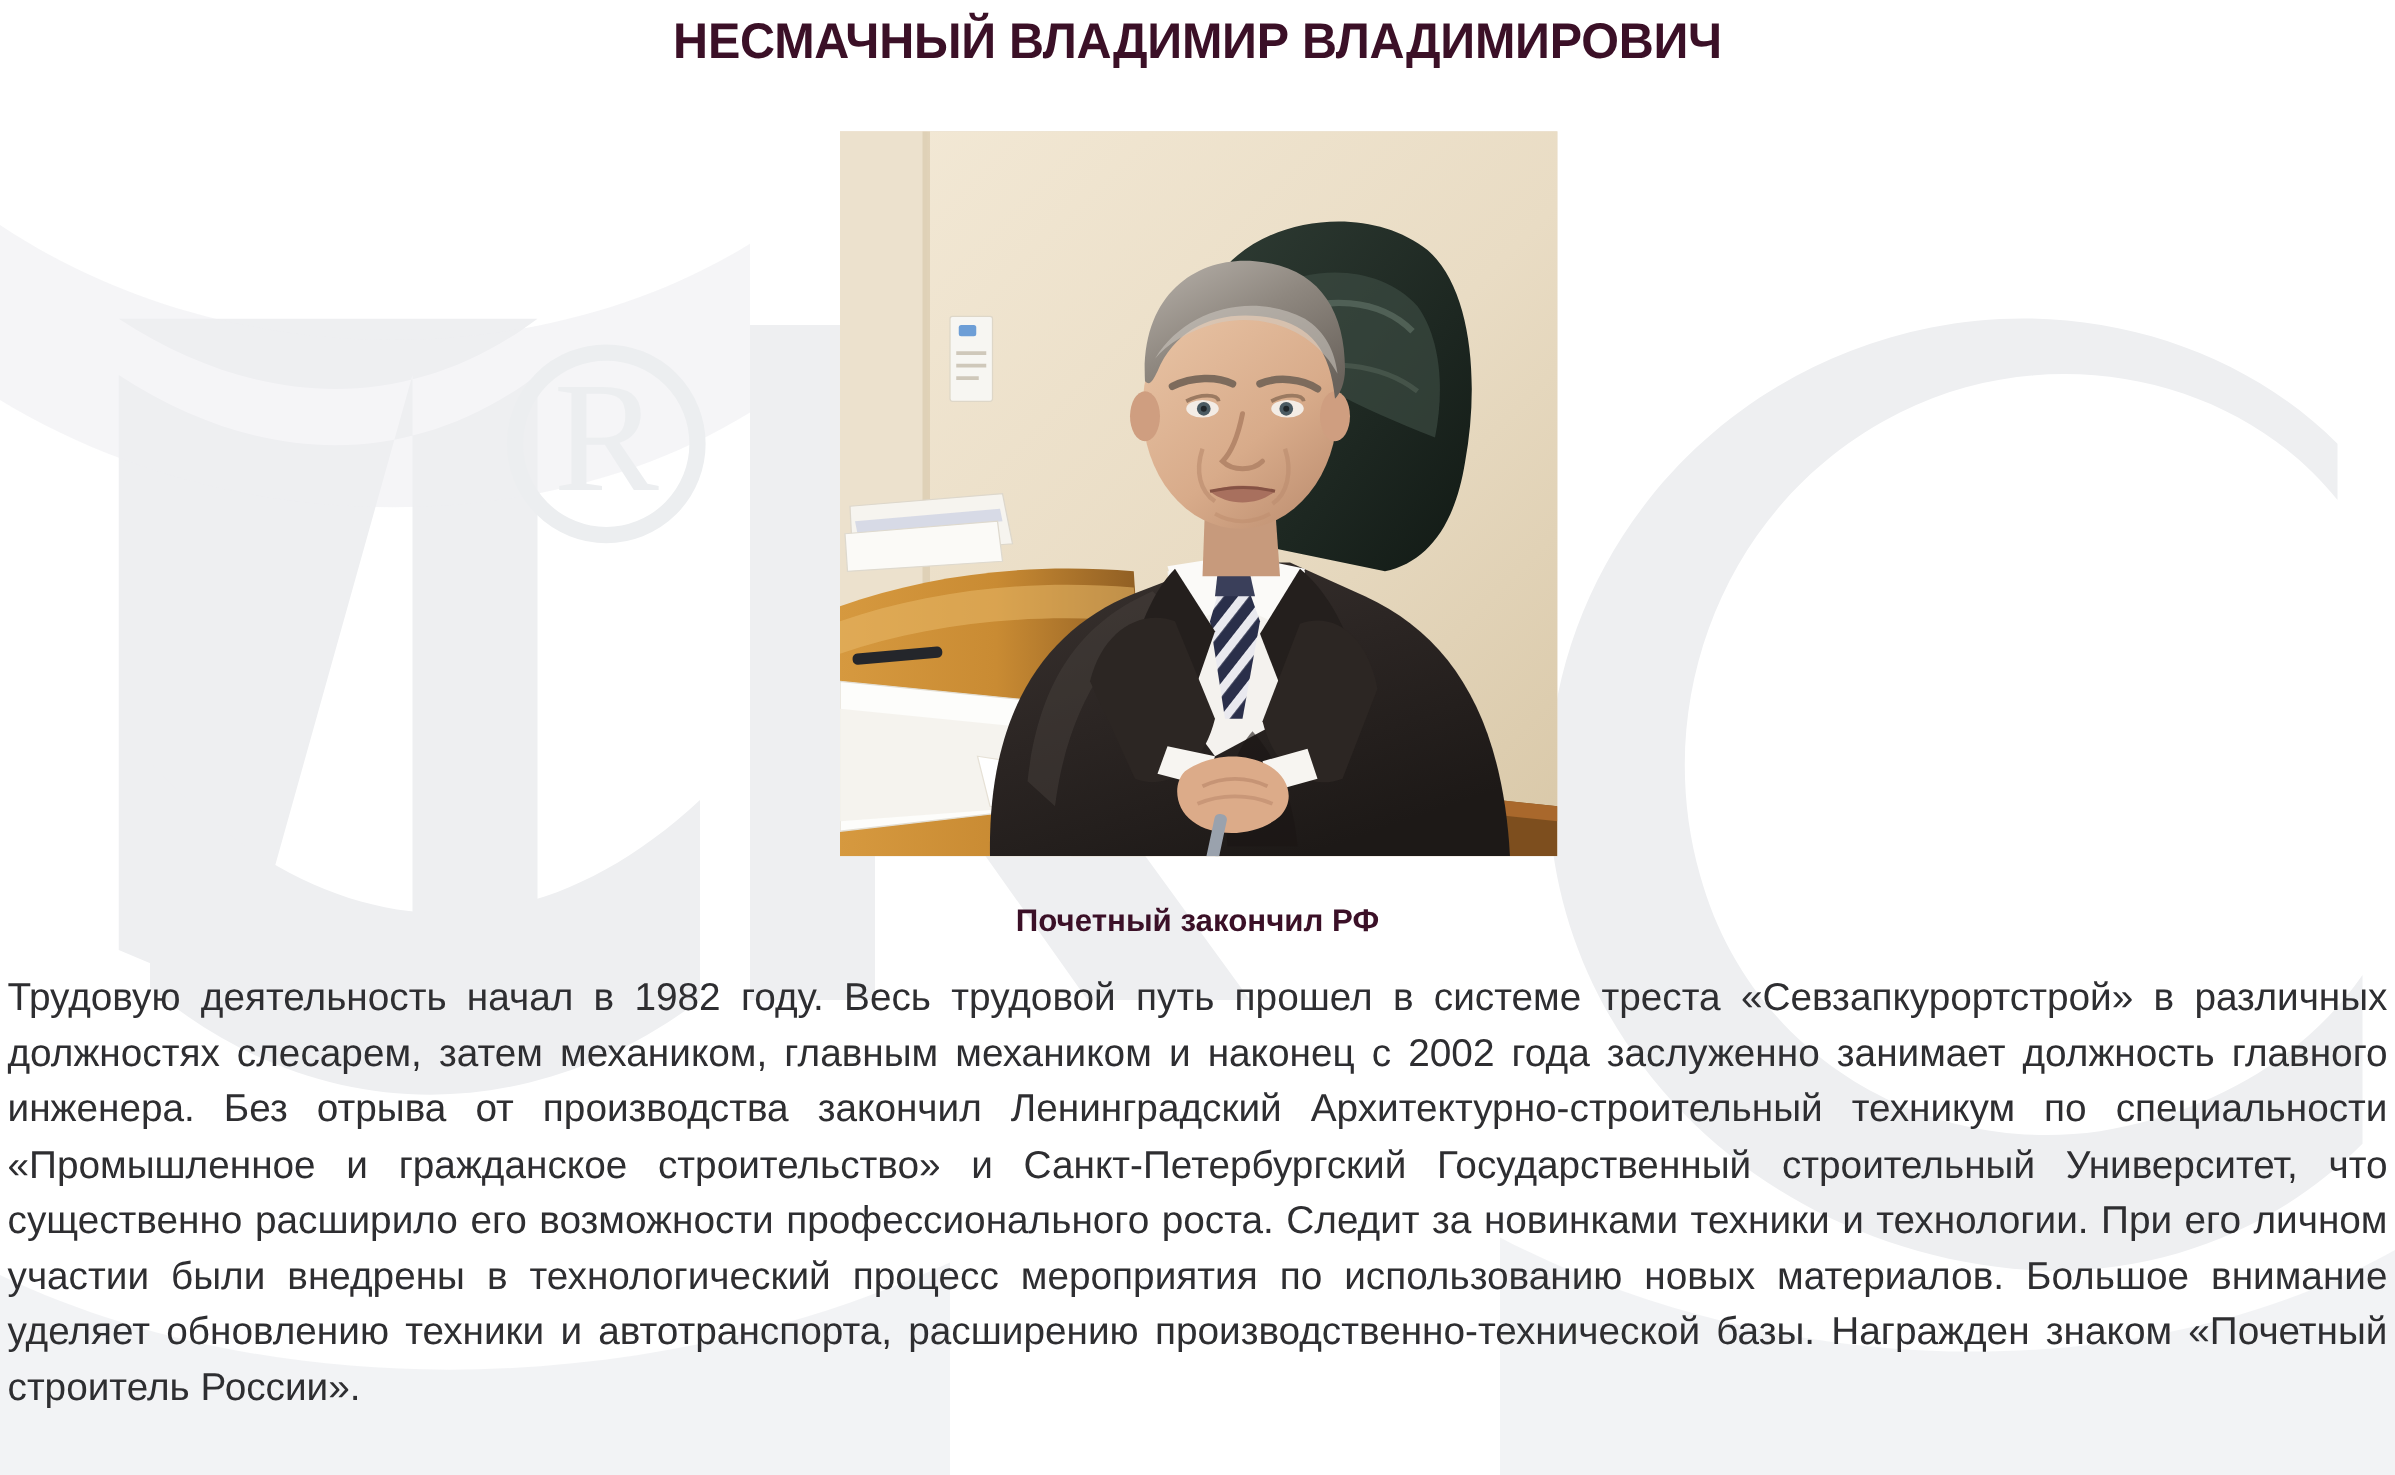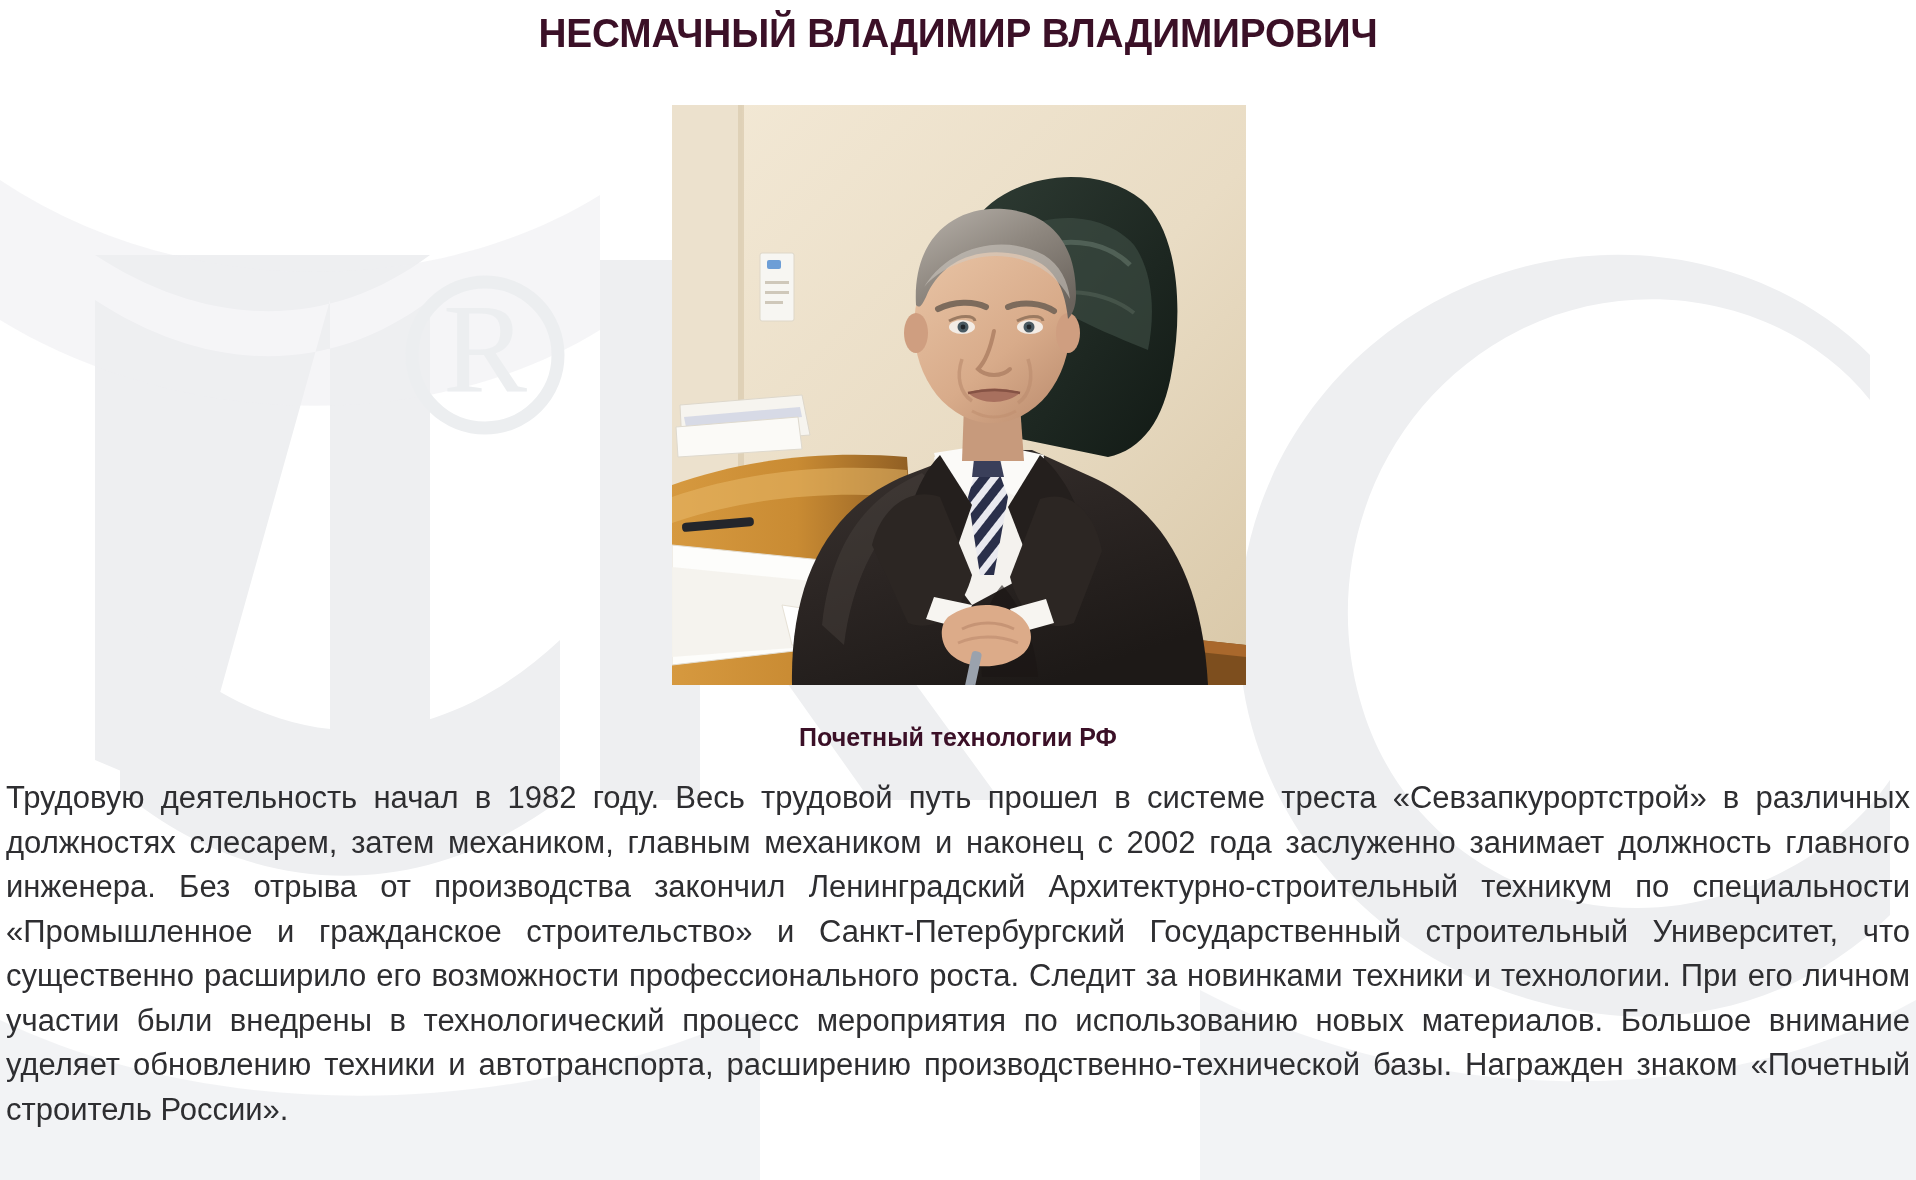--- a/index.html
+++ b/index.html
@@ -301,19 +301,19 @@
                  C334 564 300 566 282 552 C268 542 266 522 276 512 Z" fill="#dcab89"></path>
         <path d="M290 524 C306 516 326 516 342 524" stroke="#c08f70" stroke-width="3" fill="none" opacity="0.8"></path>
         <path d="M286 538 C304 530 328 530 346 538" stroke="#c08f70" stroke-width="3" fill="none" opacity="0.7"></path>
 
         <rect x="296" y="546" width="10" height="42" rx="4" fill="#9aa2ad" transform="rotate(12 301 567)"></rect>
         <rect x="298" y="580" width="8" height="16" rx="3" fill="#5e646d" transform="rotate(12 302 588)"></rect>
       </g>
     </svg>
   </div>
 
-  <div id="award-caption">Почетный технологии РФ</div>
+  <div id="award-caption">Почетный закончил РФ</div>
 
   <div id="bio-text">
     <p>Трудовую деятельность начал в 1982 году. Весь трудовой путь прошел в системе треста «Севзапкурортстрой» в различных должностях слесарем, затем механиком, главным механиком и наконец с 2002 года заслуженно занимает должность главного инженера. Без отрыва от производства закончил Ленинградский Архитектурно-строительный техникум по специальности «Промышленное и гражданское строительство» и Санкт-Петербургский Государственный строительный Университет, что существенно расширило его возможности профессионального роста. Следит за новинками техники и технологии. При его личном участии были внедрены в технологический процесс мероприятия по использованию новых материалов. Большое внимание уделяет обновлению техники и автотранспорта, расширению производственно-технической базы. Награжден знаком «Почетный строитель России».</p>
   </div>
 
 </div>
 
 </body></html>

